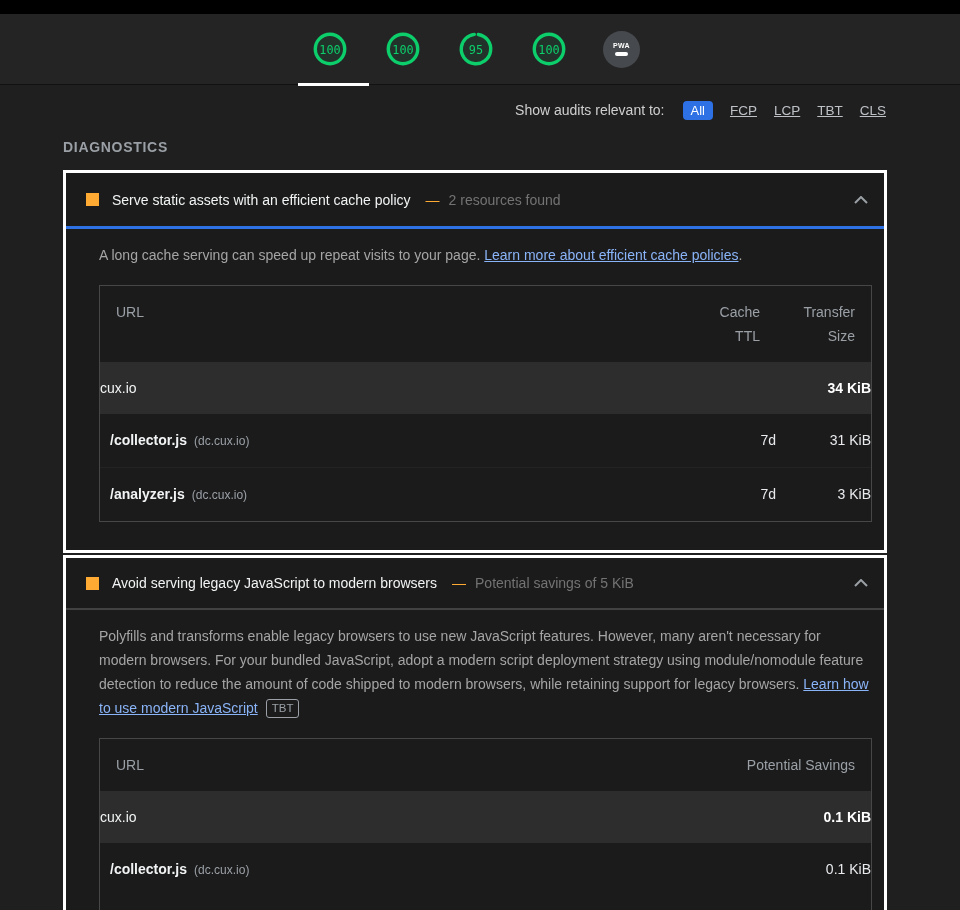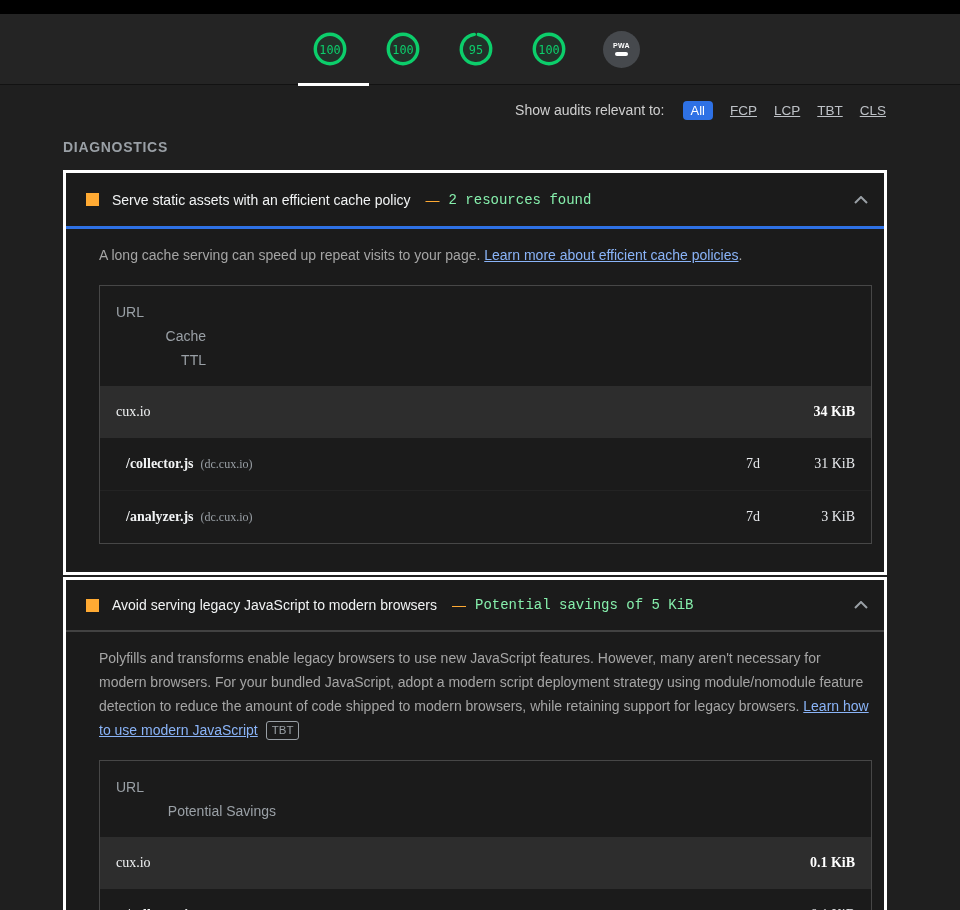--- a/index.html
+++ b/index.html
@@ -64,36 +64,36 @@
   .card + .card { margin-top: 2px; }
   .audit-header {
     display: flex; align-items: center; height: 56px;
     padding: 0 16px 0 20px; cursor: pointer;
   }
   .card-1 .audit-header { border-bottom: 3px solid #2e71e5; }
   .card-2 .audit-header { height: 52px; border-bottom: 2px solid #424242; }
   .sq { width: 13px; height: 13px; background: #ffaa33; margin-right: 13px; flex: none; }
   .a-title { color: #f1f3f4; font-size: 14px; font-weight: 500; }
   .a-dash { color: #ffaa33; margin: 0 9px 0 15px; font-size: 14px; }
-  .a-summary { color: #86efac; font-size: 14px; font-family: Liberation Mono, monospace; }
+  .a-summary { color: #737373; font-size: 14px; }
   .chev { margin-left: auto; flex: none; }
 
   .audit-body { padding: 14px 12px 28px 33px; }
   .desc { font-size: 14px; line-height: 24px; color: #a5a5a5; max-width: 792px; }
   .lnk { color: #8ab4f8; text-decoration: underline; }
   .chip {
     display: inline-block; border: 1px solid #9aa0a6; color: #9aa0a6;
     border-radius: 3px; font-size: 11.5px; padding: 0 5px; margin-left: 8px;
     line-height: 17px; vertical-align: 1px;
   }
 
   
   .tbl { border: 1px solid #474747; margin-top: 18px; font-size: 14px; color: #e8eaed; }
-  .t-head { display: flex; padding: 14px 16px; color: #9aa0a6; line-height: 24px; flex-direction: column; }
-  .t-row { display: flex; align-items: flex-end; padding: 14px 16px; line-height: 24px; font-family: Liberation Serif, serif; }
+  .t-head { display: flex; padding: 14px 16px; color: #9aa0a6; line-height: 24px; }
+  .t-row { display: flex; align-items: flex-start; padding: 14px 0; line-height: 24px; }
   .t-row.group { background: #2d2d2d; }
   .t-row.item + .t-row.item { border-top: 1px solid rgba(255,255,255,.04); }
   .c-url { flex: 1; display: flex; align-items: baseline; min-width: 0; }
   .t-row.item .c-url { padding-left: 10px; }
   .c-ttl { width: 90px; text-align: right; flex: none; }
   .c-size { width: 95px; text-align: right; flex: none; }
   .t-head .c-ttl { width: 90px; padding-left: 30px; }
   .t-head .c-size { width: 95px; padding-left: 30px; }
   .c-sav { width: 160px; text-align: right; flex: none; }
   .urlname { font-weight: 700; color: #f1f3f4; white-space: nowrap; }
@@ -168,20 +168,21 @@
     <svg class="chev" width="14" height="8" viewBox="0 0 14 8">
       <polyline points="1,7 7,1 13,7" fill="none" stroke="#9aa0a6" stroke-width="2"></polyline>
     </svg>
   </div>
   <div class="audit-body">
     <p class="desc"><span>A long cache serving can speed up repeat visits to your page.</span> <a class="lnk">Learn more about efficient cache policies</a><span>.</span></p>
     <div class="tbl">
       <div class="t-head">
         <span class="c-url">URL</span>
         <span class="c-ttl">Cache TTL</span>
+        <span class="c-size">Transfer Size</span>
       </div>
       <div class="t-row group">
         <span class="c-url">
             <span class="groupname">cux.io</span>
           </span>
         <span class="c-ttl"></span>
         <span class="c-size bold">34 KiB</span>
       </div>
       <div class="t-row item">
         <span class="c-url">

